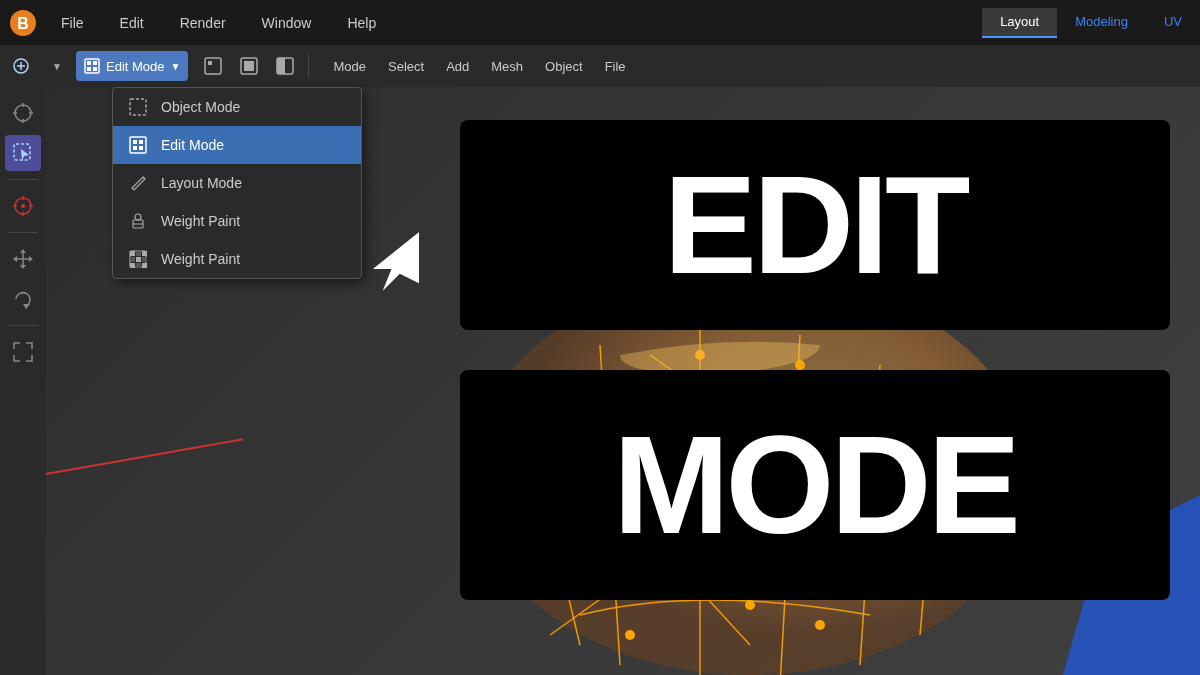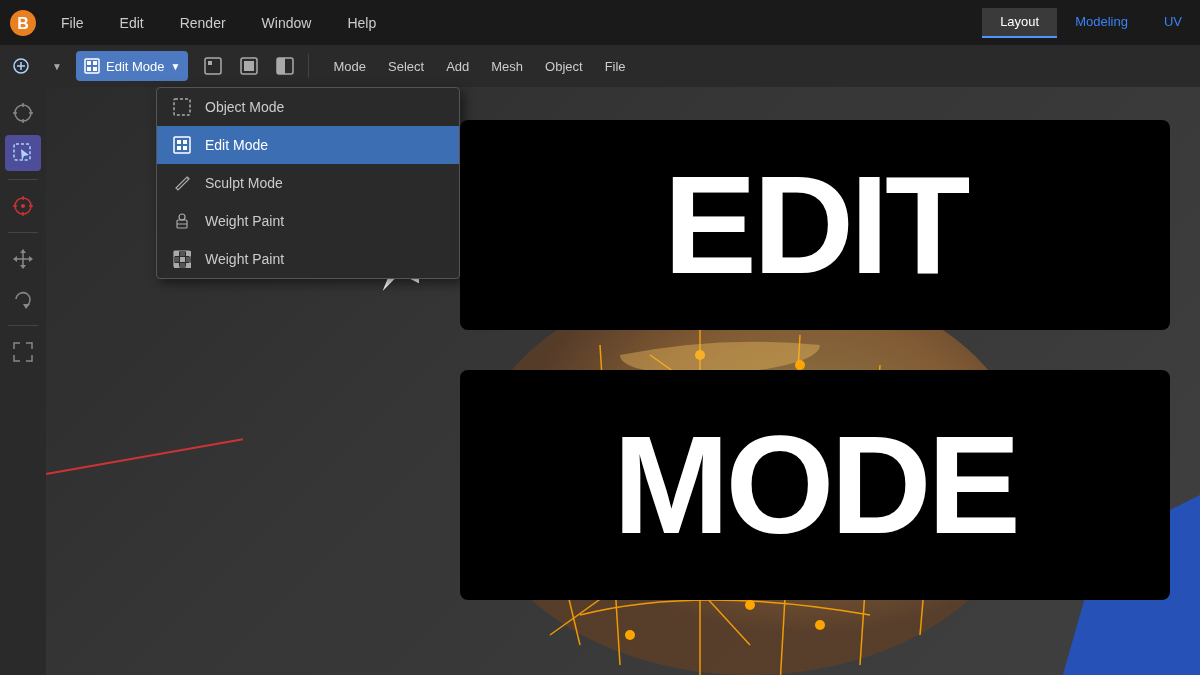--- a/index.html
+++ b/index.html
@@ -152,28 +152,27 @@
       padding: 4px 10px;
       cursor: pointer;
       border-radius: 3px;
     }
 
     
     .dropdown-menu {
       position: absolute;
       top: 87px;
       left: 112px;
-      width: 304px;
+      width: 250px;
       background: #2a2a2a;
       border: 1px solid #555;
       border-radius: 4px;
       z-index: 200;
       overflow: hidden;
       box-shadow: 4px 4px 12px rgba(0,0,0,0.5);
-      margin-left: 44px;
     }
 
     .dropdown-item {
       display: flex;
       align-items: center;
       padding: 8px 14px;
       gap: 12px;
       cursor: pointer;
       color: #cccccc;
       font-size: 14px;
@@ -524,21 +523,21 @@
     <span class="dropdown-label">Edit Mode</span>
   </div>
 
   <div class="dropdown-item">
     <div class="dropdown-icon">
       <svg width="18" height="18" viewBox="0 0 18 18" fill="none">
         <path d="M3 14 L14 3 L16 5 L5 16Z" stroke="#aaa" stroke-width="1.2" fill="none"></path>
         <path d="M14 3 L16 5" stroke="#aaa" stroke-width="1.2"></path>
       </svg>
     </div>
-    <span class="dropdown-label">Sculpt Mode</span>
+    <span class="dropdown-label">Layout Mode</span>
   </div>
 
 
   <div class="dropdown-item">
     <div class="dropdown-icon">
       <svg width="18" height="18" viewBox="0 0 18 18" fill="none">
         <circle cx="9" cy="5" r="3" stroke="#aaa" stroke-width="1.2" fill="none"></circle>
         <rect x="4" y="8" width="10" height="8" rx="1" stroke="#aaa" stroke-width="1.2" fill="none"></rect>
         <line x1="4" y1="12" x2="14" y2="12" stroke="#aaa" stroke-width="1"></line>
       </svg>

